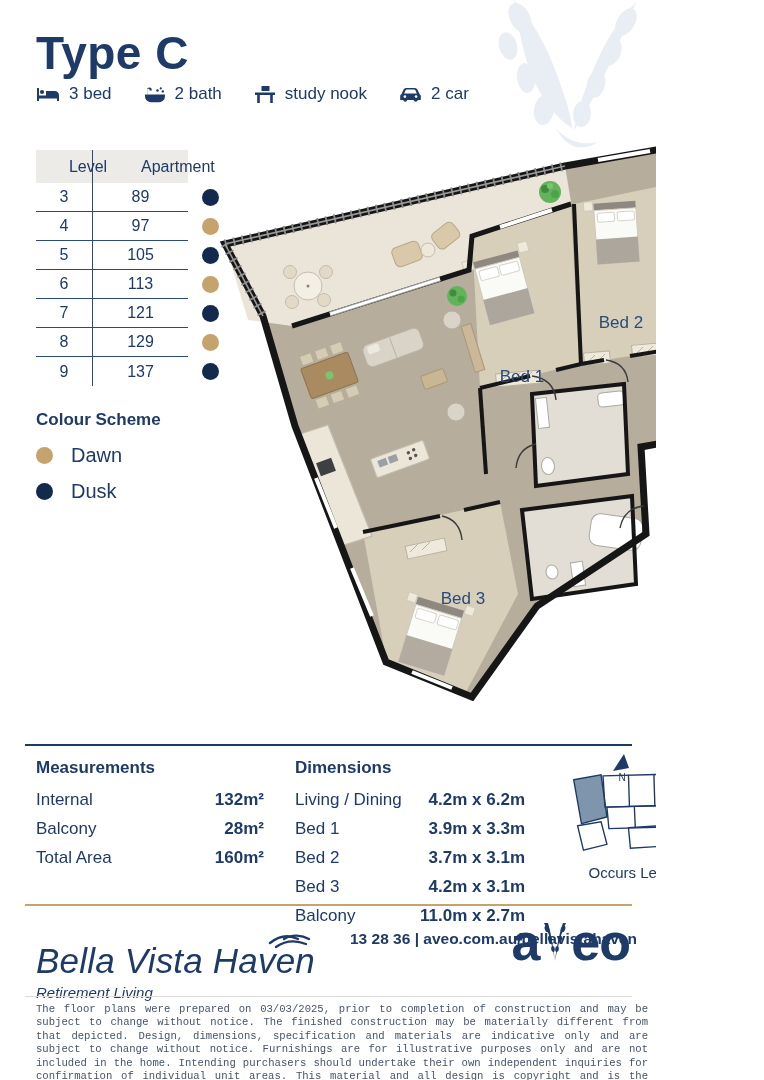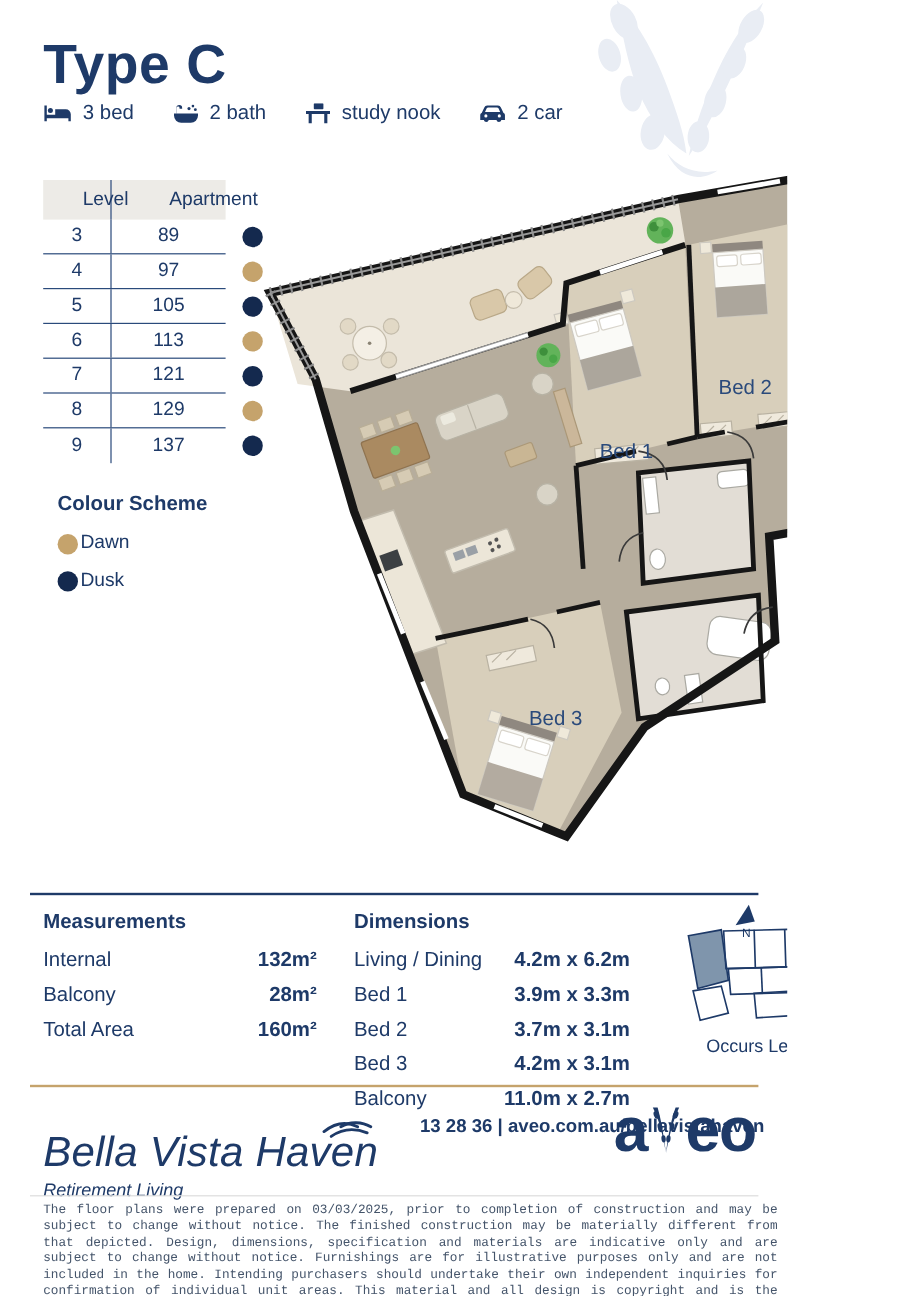--- a/index.html
+++ b/index.html
@@ -24,23 +24,23 @@
   .apt-row .cells { height:29px; border-bottom:1px solid #2a4a7b; }
   .apt-row:last-child .cells { border-bottom:none; }
   .cell-level { width:57px; display:flex; align-items:center; justify-content:center; border-right:1.5px solid #2a4a7b; font-size:16px; }
   .cell-apt { flex:1; display:flex; align-items:center; justify-content:center; font-size:16px; }
   .apt-head .cell-level, .apt-head .cell-apt { font-size:16px; color:#1e3a68;padding-left:48px; }
   .row-dot { width:17px; height:17px; border-radius:50%; margin-left:14px; align-self:center; }
   .row-dot[data-scheme="dusk"] { background:#14294e; }
   .row-dot[data-scheme="dawn"] { background:#c5a36c; }
 
   
-  .scheme { position:absolute; left:48px; top:410px; }
+  .scheme { position:absolute; left:36px; top:410px; }
   .scheme-title { font-size:17px; font-weight:700; color:#1e3a68; margin-bottom:14px; }
-  .scheme-item { display:flex; align-items:center; gap:2px; margin-bottom:13px; font-size:16px; color:#1e3a68; }
+  .scheme-item { display:flex; align-items:center; gap:18px; margin-bottom:13px; font-size:20px; color:#1e3a68; }
   .scheme-dot { width:17px; height:17px; border-radius:50%; }
   .scheme-dot.dawn { background:#c5a36c; }
   .scheme-dot.dusk { background:#14294e; }
 
   
   .plan { position:absolute; left:200px; top:143px; width:498px; height:580px; }
   .plan svg { width:100%; height:100%; display:block; }
   .room-label { font-size:17px; font-weight:500; fill:#2a4a7b; }
 
   

